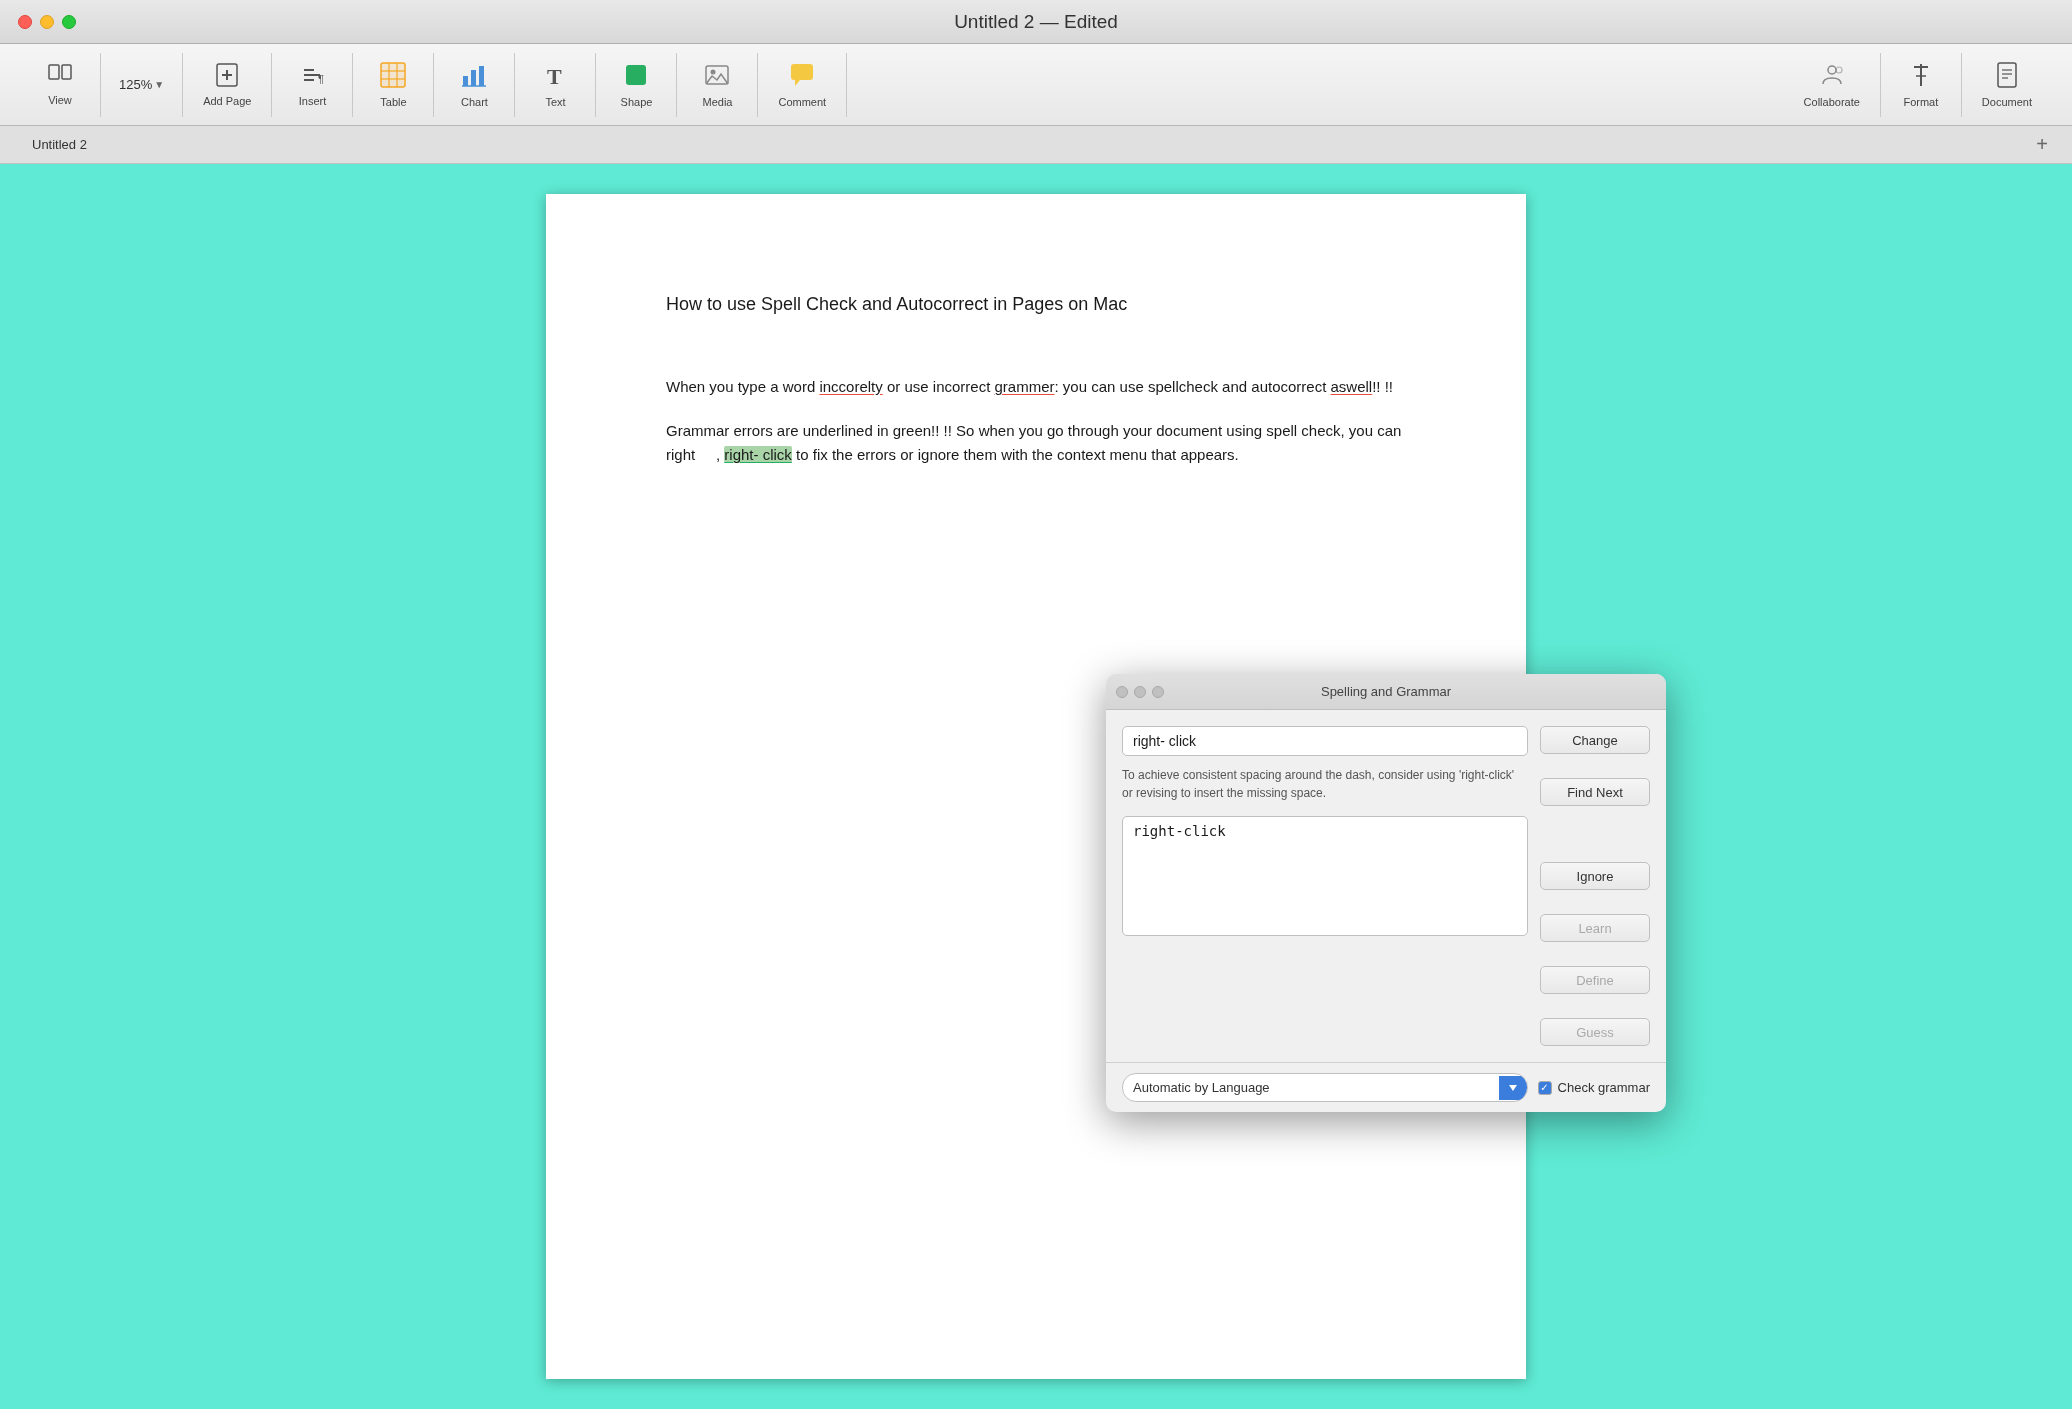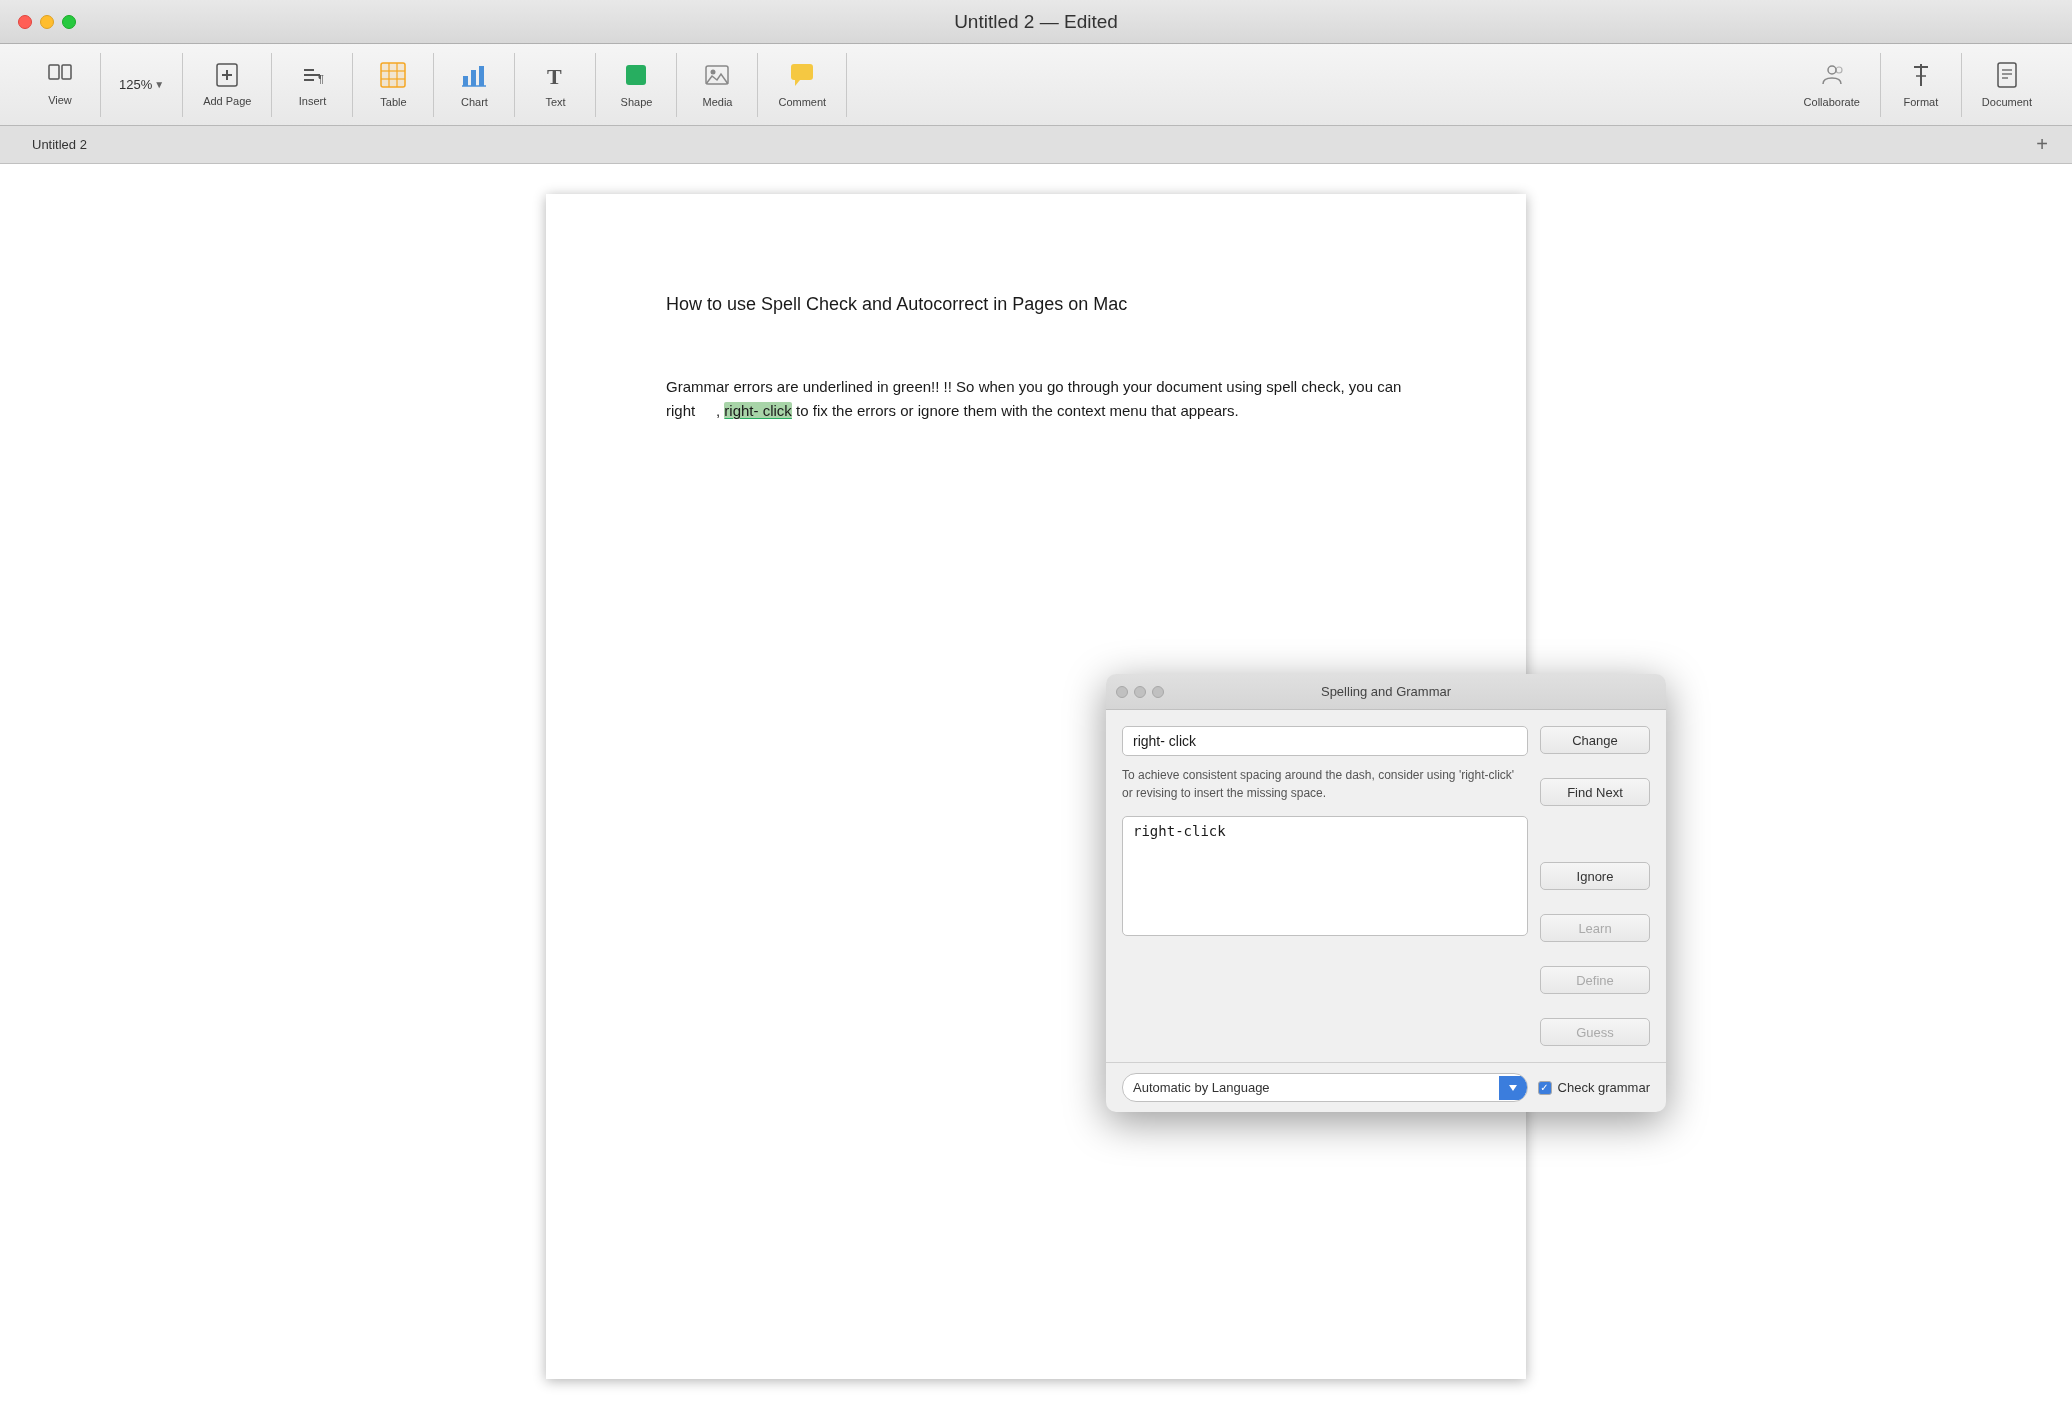--- a/index.html
+++ b/index.html
@@ -137,21 +137,21 @@
       color: #666;
       cursor: pointer;
       padding: 0 8px;
     }
 
     
     #main {
       flex: 1;
       display: flex;
       overflow: hidden;
-      background: #ffffff;
+      background: #5eead4;
     }
 
     
     #document-area {
       flex: 1;
       padding: 30px 60px;
       overflow-y: auto;
       display: flex;
       justify-content: center;
     }
@@ -557,20 +557,23 @@
   <div class="tab-item">Untitled 2</div>
   <div class="tab-add">+</div>
 </div>
 
 <div id="main">
   <div id="document-area">
     <div class="page">
 
       <p class="doc-title">How to use Spell Check and Autocorrect in Pages on Mac</p>
 
+      <p class="doc-para">
+        <span>When you type a word </span><span class="misspelled">inccorelty</span><span> or use incorrect </span><span class="misspelled">grammer</span><span>: you can use spellcheck and autocorrect </span><span class="misspelled">aswell</span><span>!! !!</span>
+      </p>
 
 
       <p class="doc-para">
         <span>Grammar errors are underlined in green!! !! So when you go through your document using spell check, you can right &nbsp;&nbsp;&nbsp;&nbsp;, </span><span class="grammar-error highlighted-word">right- click</span><span> to fix the errors or ignore them with the context menu that appears.</span>
       </p>
 
       <div id="spell-dialog">
 
         <div class="dialog-titlebar">
           <div class="dialog-traffic-lights">

